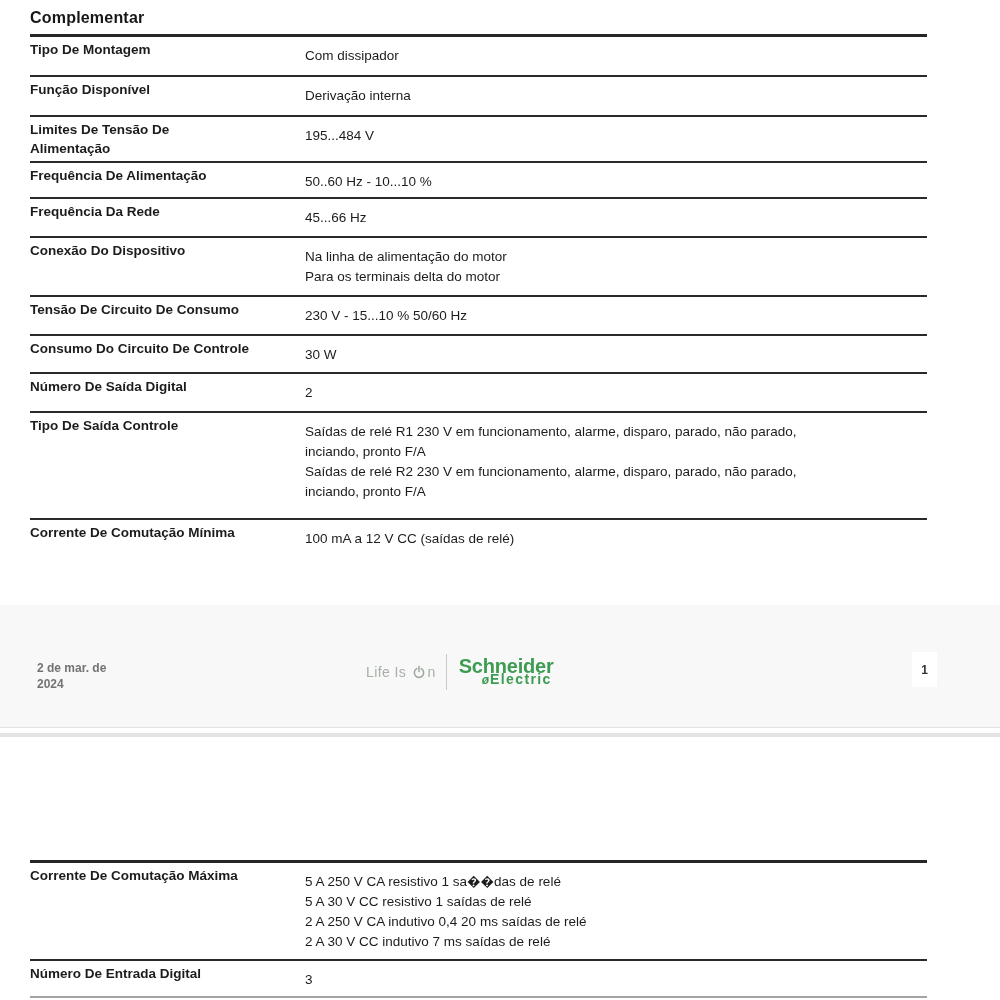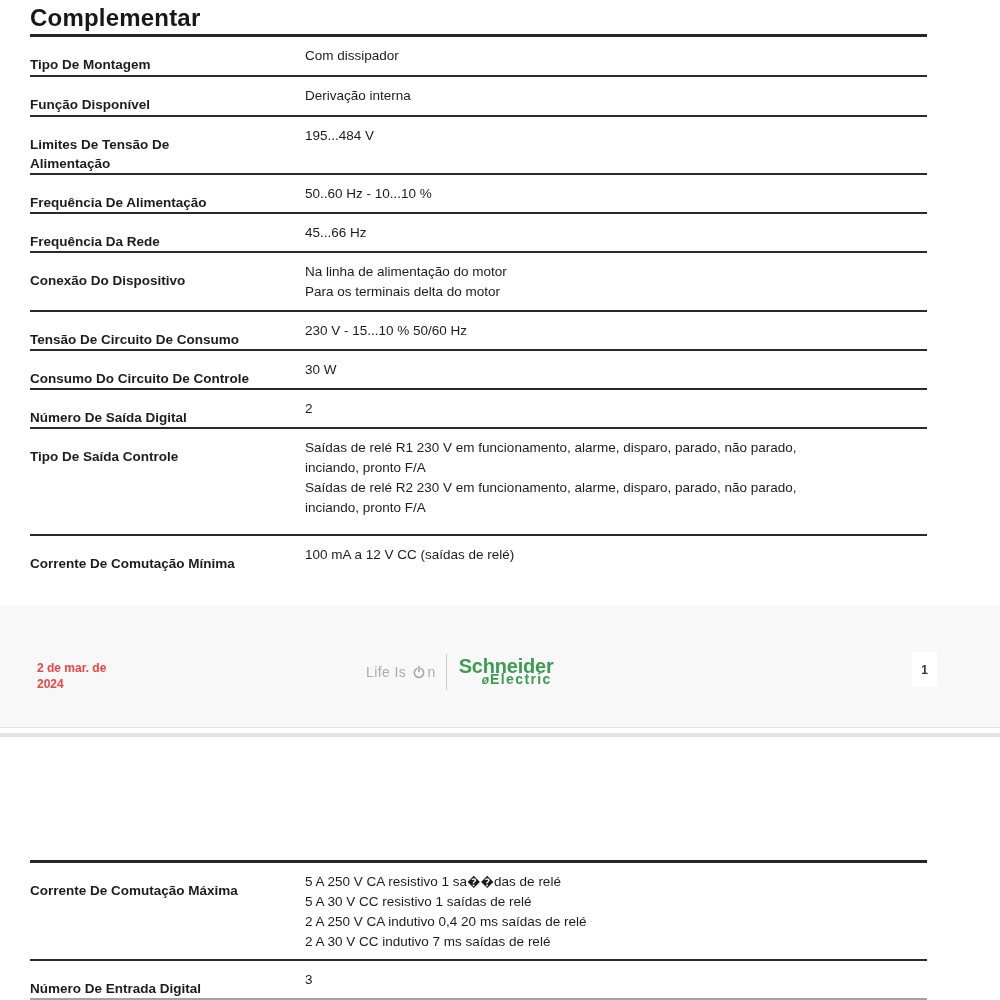--- a/index.html
+++ b/index.html
@@ -12,42 +12,42 @@
   }
   .stage { position: relative; width: 1000px; height: 1000px; }
 
   
   .spec-table {
     position: absolute;
     left: 30px;
     width: 897px;
   }
   .page-title {
-    font-size: 24px;
+    font-size: 16px;
     font-weight: bold;
     color: #171717;
     margin: 0;
     line-height: 32px;
     letter-spacing: 0.2px;
   }
   .rows { border-top: 3px solid #262626; }
   .rows.thick-top { border-top: 3px solid #262626; }
   .row {
     display: flex;
     border-bottom: 2px solid #2a2a2a;
   }
   .row.no-border { border-bottom: none; }
   .row.gray-border { border-bottom: 2px solid #a3a3a3; }
   .cell-label {
     width: 275px;
     flex: 0 0 275px;
     font-weight: bold;
     font-size: 13.5px;
     line-height: 19px;
-    padding-top: 18px;
+    padding-top: 3px;
     white-space: pre-line;
     color: #1c1c1c;
   }
   .cell-value {
     flex: 1;
     font-size: 13.5px;
     line-height: 20px;
     padding-top: 9px;
     white-space: pre-line;
     color: #1c1c1c;
@@ -60,21 +60,21 @@
     width: 1000px; height: 122px;
     background: #f8f8f8;
     border-bottom: 1px solid #e3e3e3;
   }
   .footer-date {
     position: absolute;
     left: 37px; top: 55px;
     font-size: 12px;
     font-weight: bold;
     line-height: 16px;
-    color: #ef4444;
+    color: #737373;
     white-space: pre-line;
   }
   .brand-block {
     position: absolute;
     left: 366px; top: 49px;
     display: flex;
     align-items: center;
     text-align: right;
   }
   .life-is-on {

